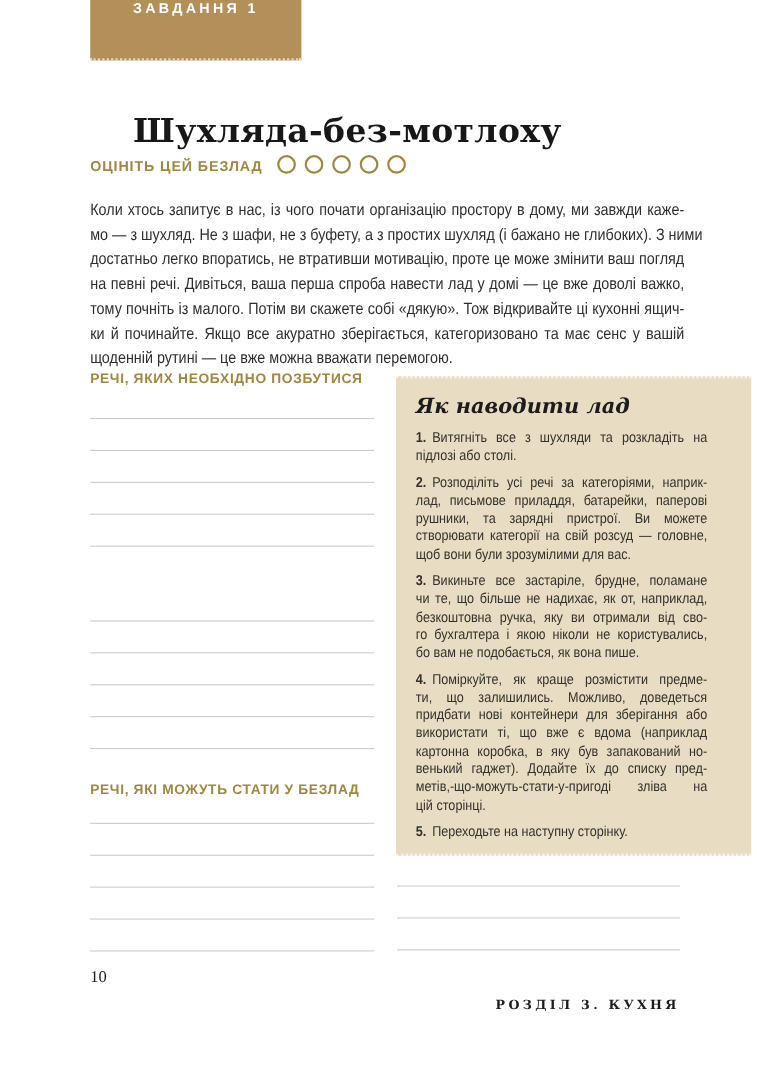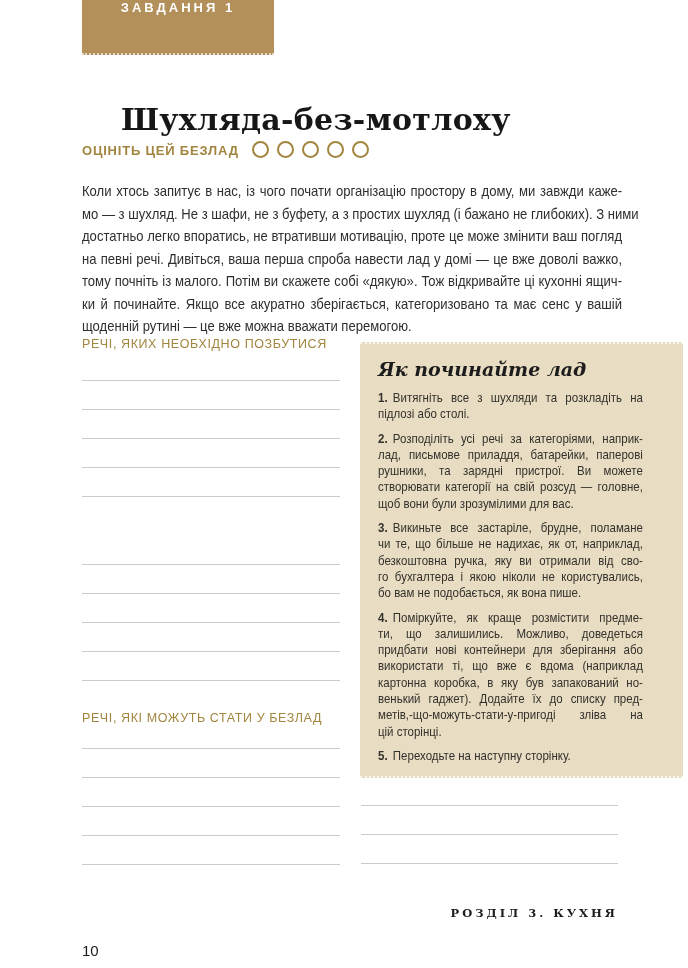--- a/index.html
+++ b/index.html
@@ -22,21 +22,21 @@
   .circles{display:flex;gap:8px;margin-left:13px;}
   .circle{width:13px;height:13px;border:2px solid #a2853f;border-radius:50%;background:transparent;}
 
   
   .intro{position:absolute;left:82px;top:180px;width:620px;transform:scaleX(.871);
          transform-origin:left top;font-size:15px;line-height:22.5px;color:#2e2e2e;}
   .iline{white-space:nowrap;text-align:justify;text-align-last:justify;}
   .iline.short{text-align-last:left;}
 
   
-  .sechead{position:absolute;left:82px;color:#a2853f;font-weight:normal;font-size:12.5px;
+  .sechead{position:absolute;left:82px;color:#a2853f;font-weight:bold;font-size:12.5px;
            letter-spacing:.6px;}
   .h-discard{top:337px;} .h-arrange{top:522px;} .h-useful{top:711px;}
 
   
   .lines{position:absolute;}
   .rule{height:28px;border-bottom:1px solid #cbcbcb;}
   .l-discard{left:82px;top:352px;width:258px;}
   .l-arrange{left:82px;top:536px;width:258px;}
   .l-useful{left:82px;top:720px;width:258px;}
   .l-right{left:361px;top:777px;width:257px;}
@@ -49,21 +49,21 @@
   .sidebox .btitle{font-family:"DejaVu Serif",serif;font-weight:bold;font-style:italic;
                    font-size:19px;color:#1c1c1c;margin:0 0 10px 0;}
   .steps{width:300px;transform:scaleX(.883);transform-origin:left top;
          font-size:13px;line-height:16.3px;color:#33312c;}
   .step{margin-bottom:8px;}
   .sline{white-space:nowrap;text-align:justify;text-align-last:justify;}
   .sline.short{text-align-last:left;}
   .num{font-weight:bold;margin-right:6px;}
 
   
-  .pagenum{position:absolute;left:82px;top:942px;font-family:Liberation Sans, sans-serif;
+  .pagenum{position:absolute;left:82px;top:881px;font-family:Liberation Serif, serif;
            font-size:15px;color:#1c1c1c;}
   .chapter{position:absolute;right:70px;top:906px;font-family:"DejaVu Serif",serif;
            font-weight:bold;font-size:11.5px;letter-spacing:3px;color:#1c1c1c;}
 </style>
 </head>
 <body>
 
 <div class="page">
 
   <div class="badge">
@@ -113,21 +113,21 @@
   <div class="sechead h-useful">РЕЧІ, ЯКІ МОЖУТЬ СТАТИ У БЕЗЛАД</div>
   <div class="lines l-useful">
     <div class="rule"></div>
     <div class="rule"></div>
     <div class="rule"></div>
     <div class="rule"></div>
     <div class="rule"></div>
   </div>
 
   <div class="sidebox">
-    <p class="btitle">Як починайте лад</p>
+    <p class="btitle">Як наводити лад</p>
     <div class="steps">
 
       <div class="step">
         <div class="sline"><span class="num">1.</span><span>Витягніть все з шухляди та розкладіть на</span></div>
         <div class="sline short">підлозі або столі.</div>
       </div>
 
       <div class="step">
         <div class="sline"><span class="num">2.</span><span>Розподіліть усі речі за категоріями, наприк-</span></div>
         <div class="sline">лад, письмове приладдя, батарейки, паперові</div>

